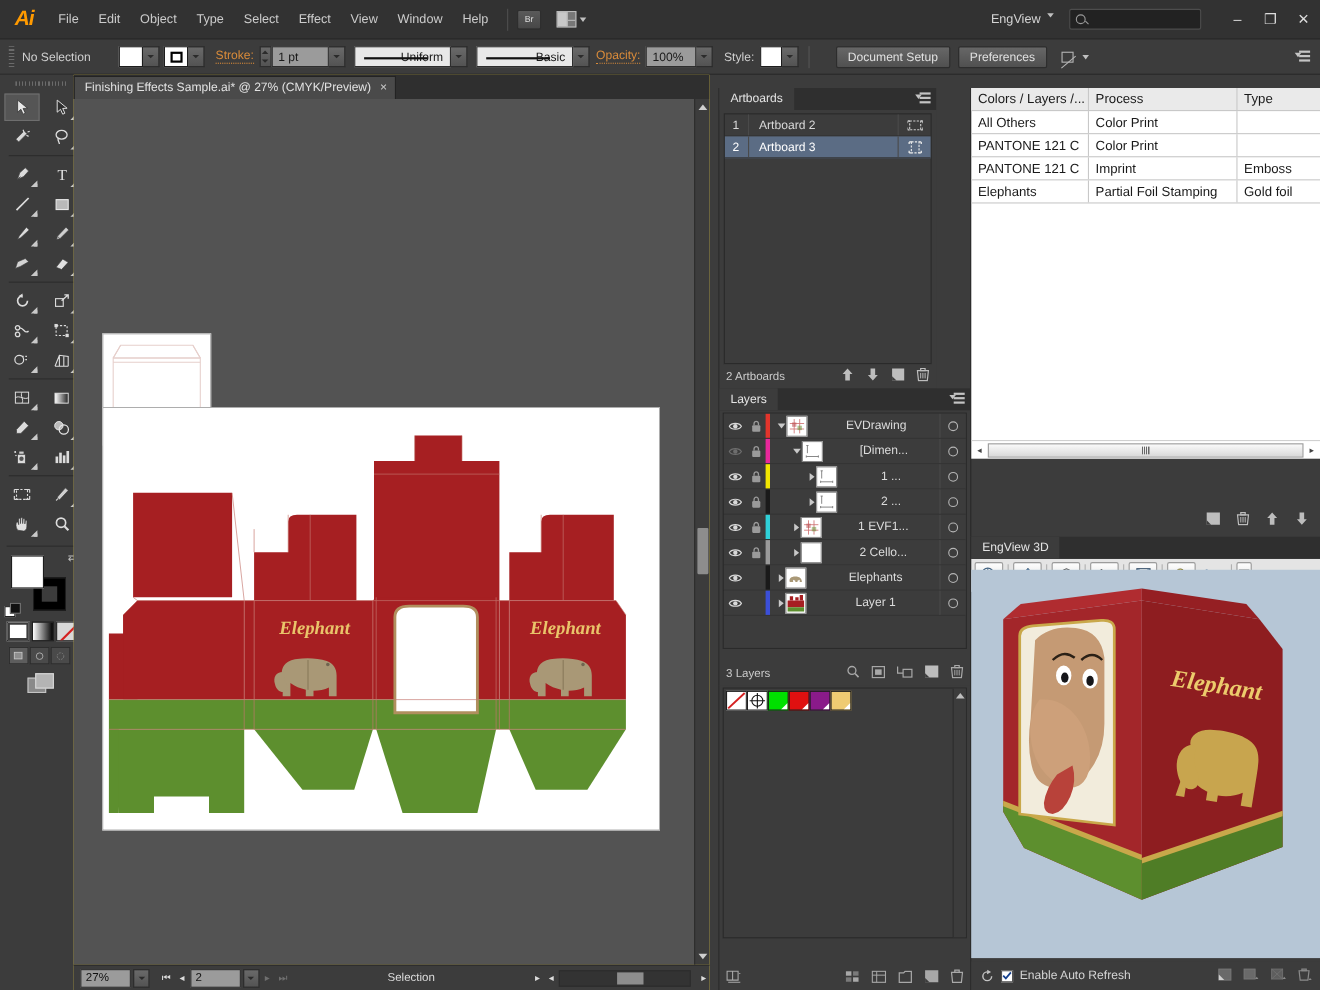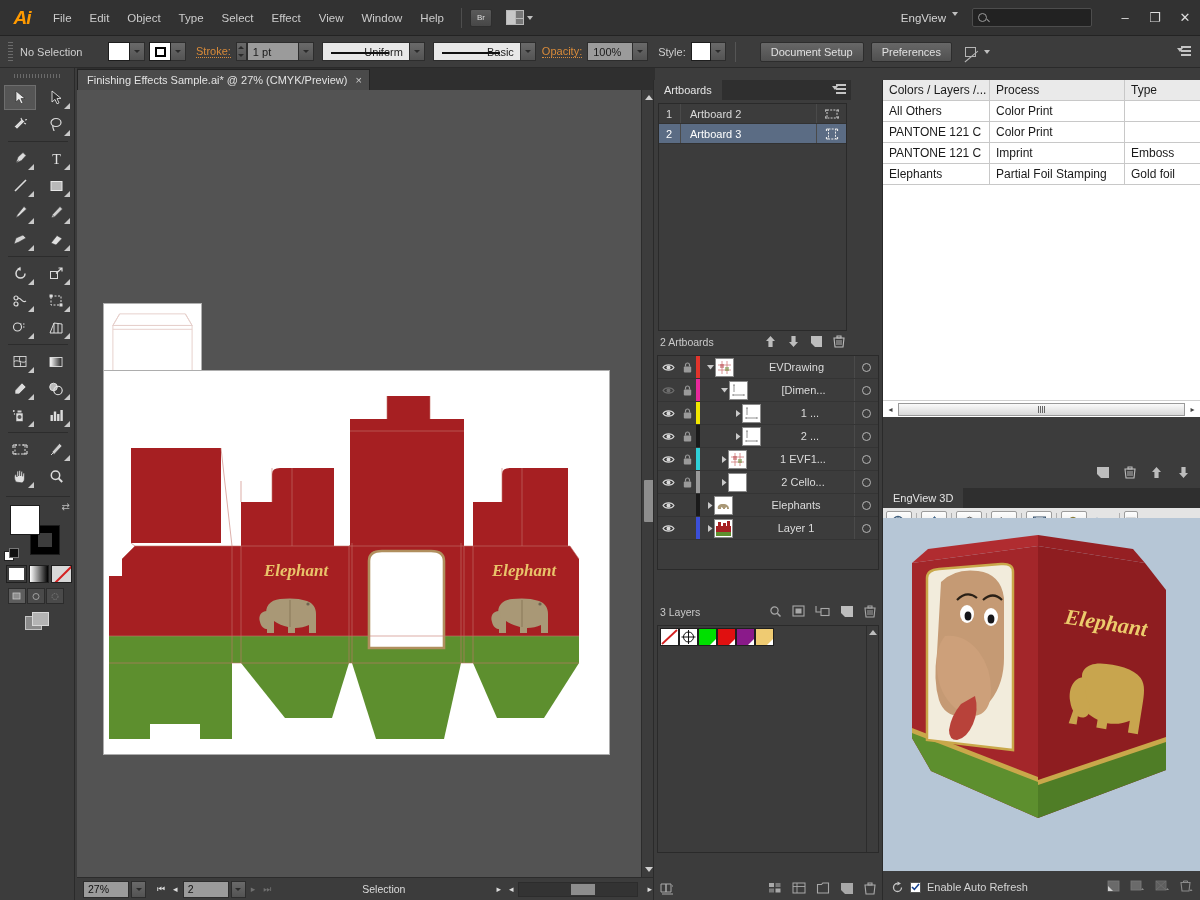--- a/index.html
+++ b/index.html
@@ -167,21 +167,21 @@
     display:flex; align-items:center; justify-content:center; }
   .dm.sel { background: #5d5d5d; }
   .screenmode { display: flex; justify-content: center; margin-top: 8px; }
   .sm-ico { width: 24px; height: 18px; position: relative; }
   .sm-ico::before { content:''; position:absolute; left:0;top:4px;width:15px;height:12px;
     background:#8a8a8a; border:1px solid #c4c4c4; }
   .sm-ico::after { content:''; position:absolute; left:7px;top:0px;width:15px;height:12px;
     background:#b4b4b4; border:1px solid #d8d8d8; }
 
   
-  .docarea { position: absolute; left: 77px; top: 68px; width: 578px; height: 832px; background: #fde047; }
+  .docarea { position: absolute; left: 67px; top: 68px; width: 578px; height: 832px; background: #fde047; }
   .tabstrip { height: 22px; background: #2f2f2f; display: flex; align-items: flex-end; }
   .doctab {
     height: 21px; background: #4a4a4a; border: 1px solid #232323; border-bottom: none;
     display: flex; align-items: center; padding: 0 7px 0 9px; gap: 8px;
     font-size: 11px; color: #e2e2e2;
   }
   .tab-x { color: #c9c9c9; font-size: 11px; }
   .canvas {
     position: absolute; left: 0; top: 22px; width: 564px; height: 787px;
     background: #535353; overflow: hidden;
@@ -888,20 +888,28 @@
               <path d="M1 3 H11 L10 12 H2 Z" fill="none" stroke="#bdbdbd" stroke-width="1.1"></path>
               <path d="M4 1 H8 V3 H4 Z" fill="none" stroke="#bdbdbd" stroke-width="1.1"></path>
               <path d="M4 5 V10 M6 5 V10 M8 5 V10" stroke="#bdbdbd" stroke-width="0.9"></path>
             </svg>
         </span>
       </div>
     </div>
   </div>
 
   <div class="panel" id="layers-panel">
+    <div class="panel-head">
+      <div class="panel-tab">Layers</div>
+      <div class="pmenu panel-menu-ico">
+          <i></i>
+          <i></i>
+          <i></i>
+        </div>
+    </div>
     <div class="ly-list" id="layers-list">
         <div class="ly-row">
           <span class="ly-eye">
             <svg width="13" height="9" viewBox="0 0 13 9">
               <path d="M1 4.5 C3 1 10 1 12 4.5 C10 8 3 8 1 4.5 Z" fill="none" stroke="#d8d8d8" stroke-width="1.1"></path>
               <circle cx="6.5" cy="4.5" r="2" fill="#d8d8d8"></circle>
             </svg>
           </span>
           <span class="ly-lock">
             <svg width="9" height="11" viewBox="0 0 9 11">

